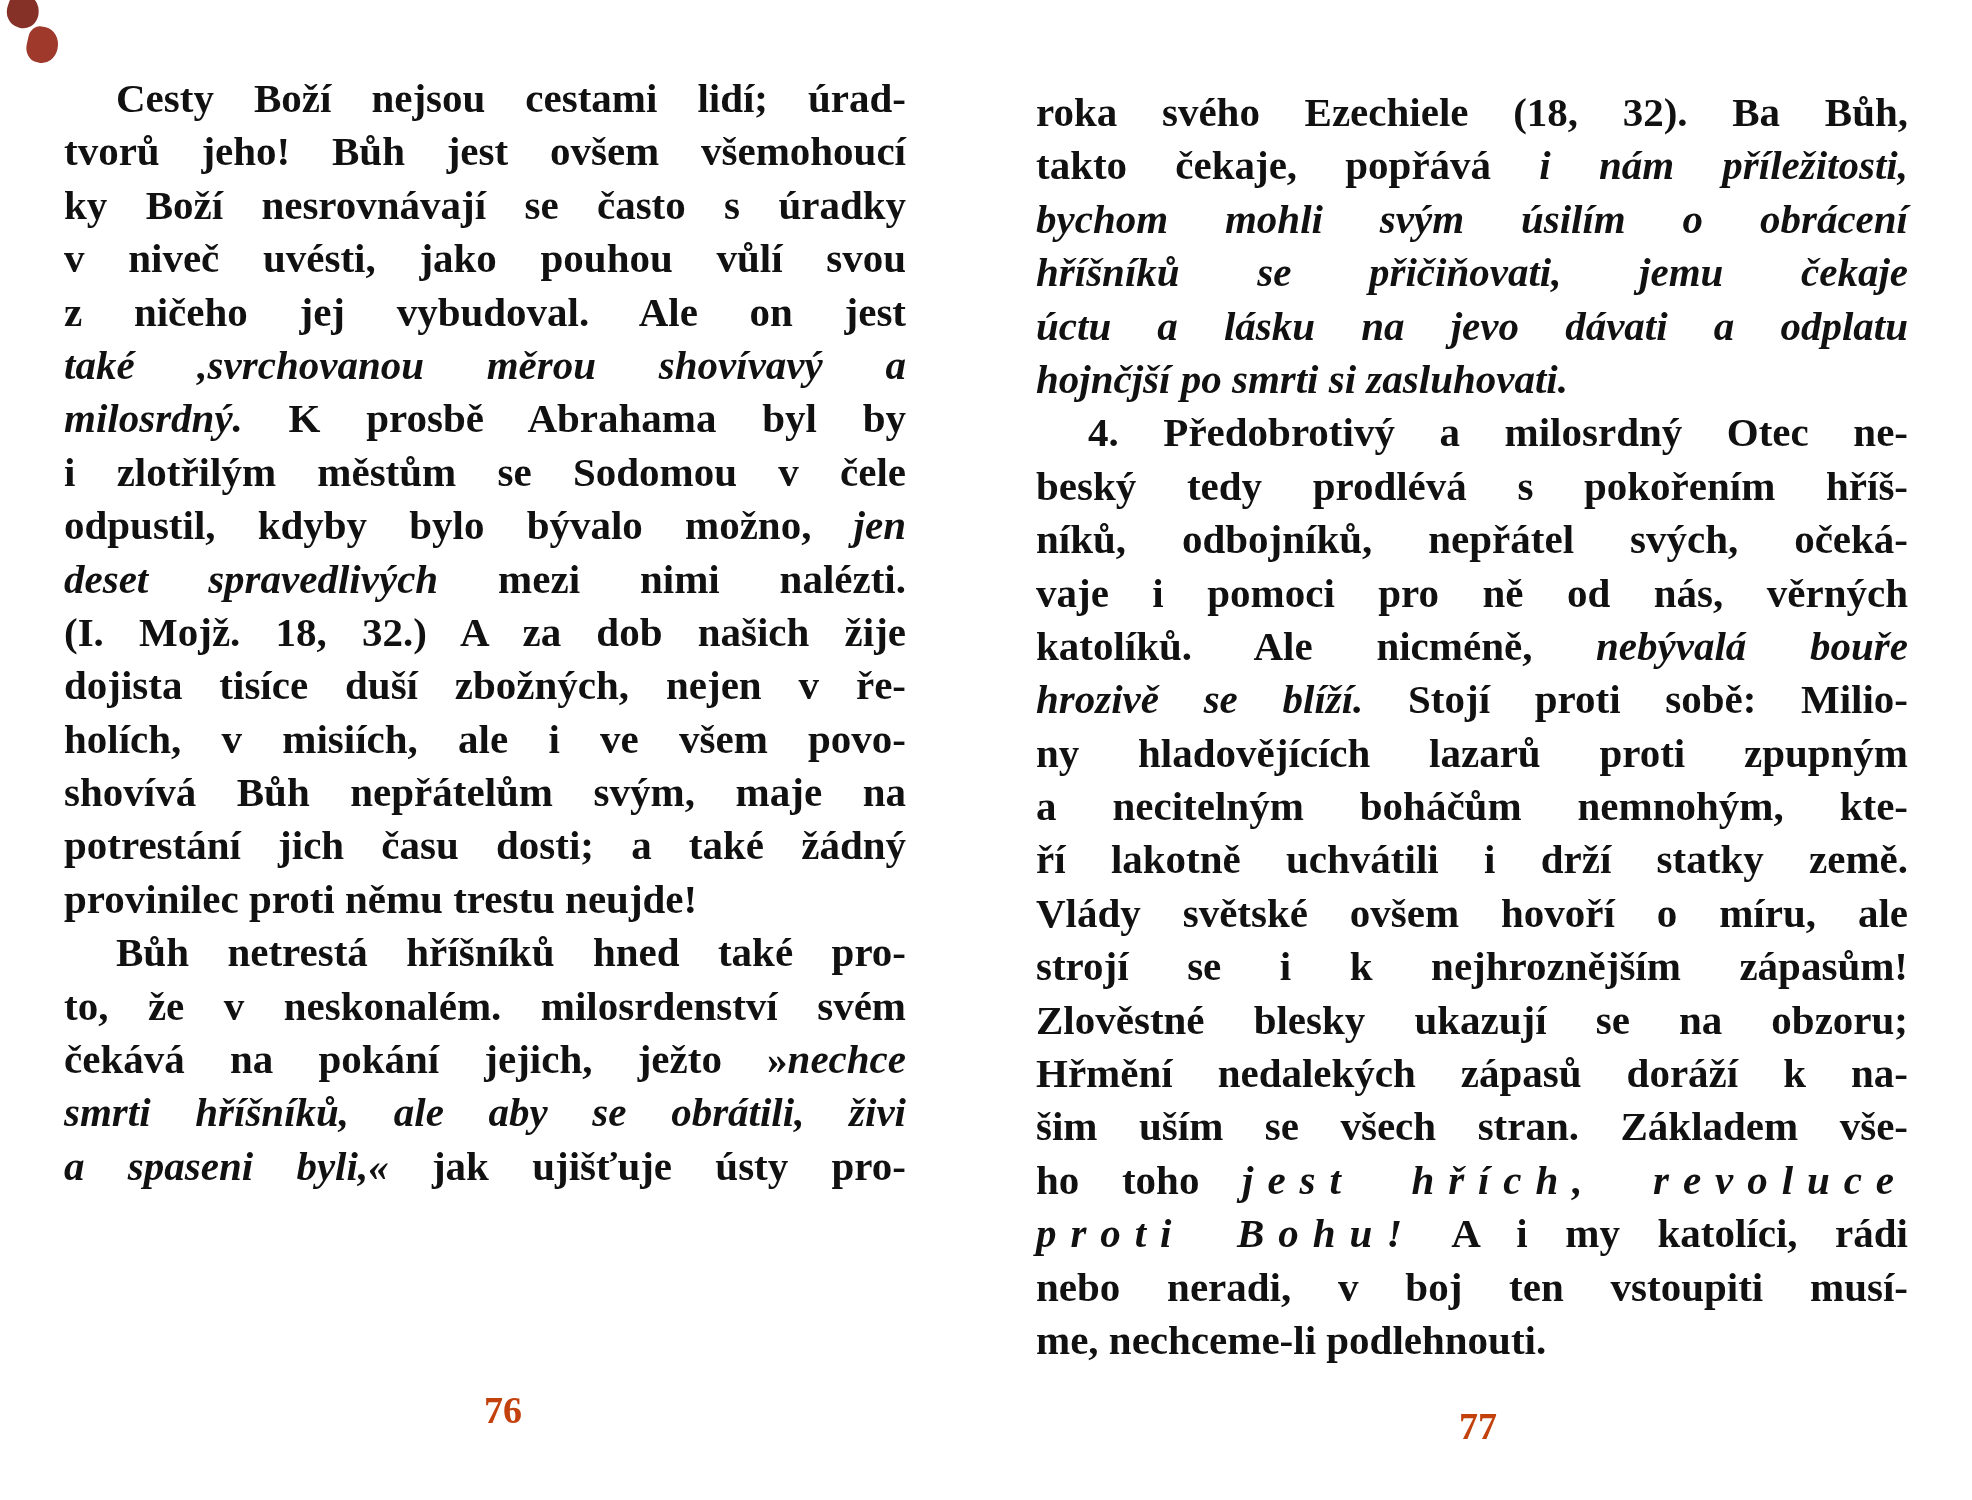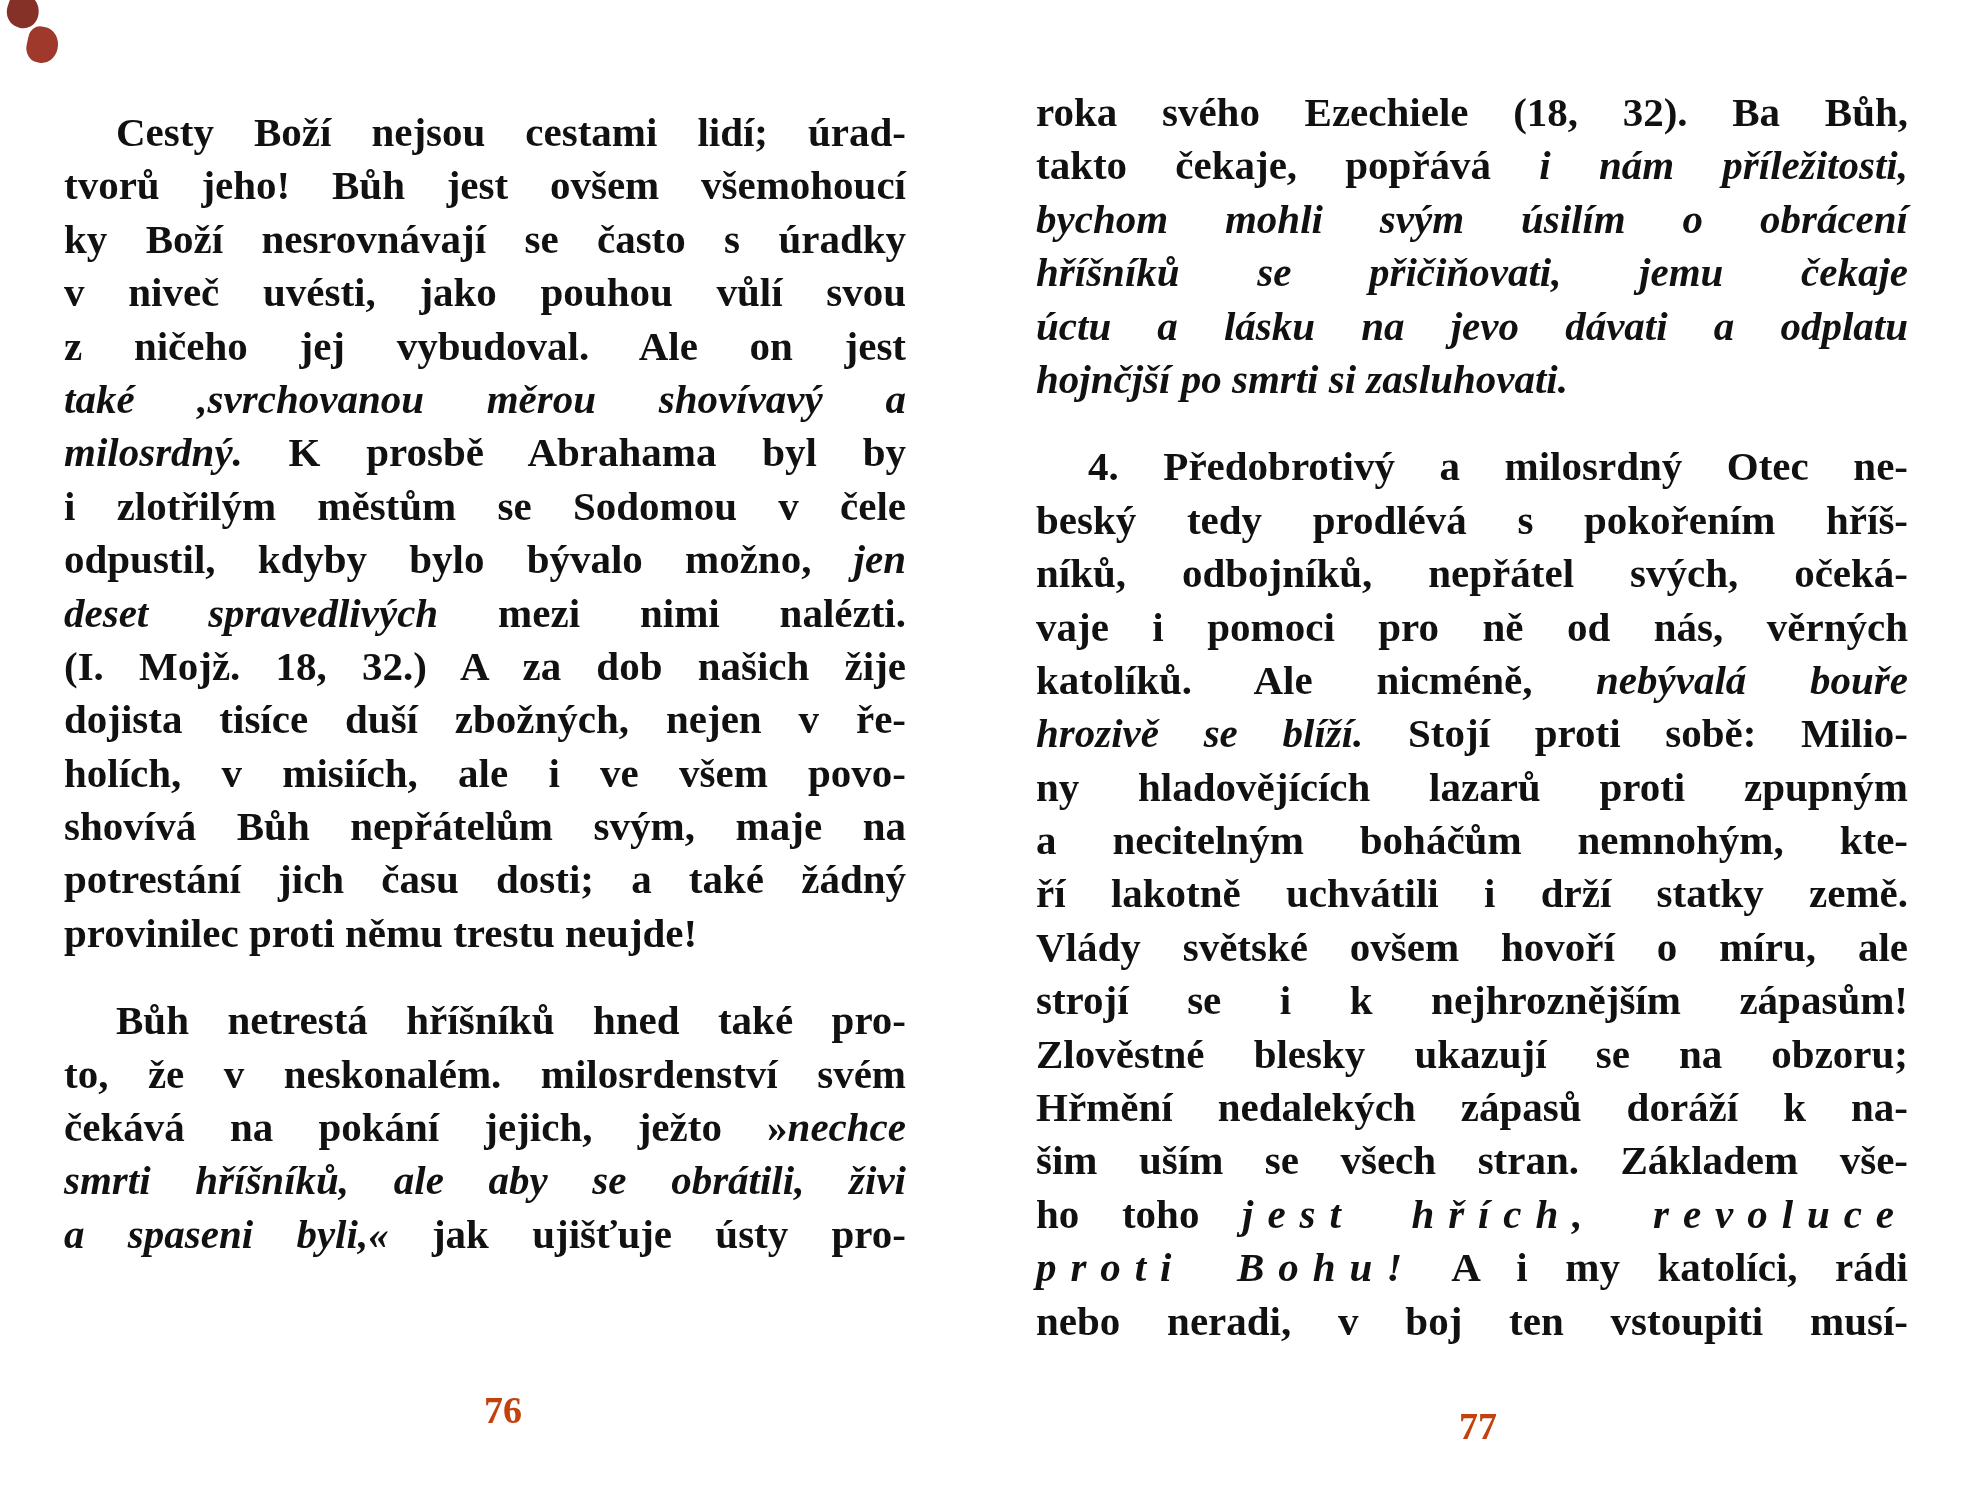--- a/index.html
+++ b/index.html
@@ -27,21 +27,21 @@
   #page-right-text { left: 1036px; top: 86px; width: 872px; }
   .line {
     line-height: 53.4px;
     height: 53.4px;
     text-align: justify;
     text-align-last: justify;
     overflow: visible;
     white-space: nowrap0; 
   }
   .line.end { text-align-last: left; }
-  .line.indent { text-indent: 52px; margin-top: 34px; }
+  .line.indent { text-indent: 52px; }
   .it { font-style: italic; }
   .sp { letter-spacing: 0.34em; }
   .page-number {
     position: absolute;
     width: 120px;
     text-align: center;
     font-weight: bold;
     font-size: 38px;
     color: #c2410c;
   }
@@ -111,19 +111,20 @@
       <div class="line"><span>a necitelným boháčům nemnohým, kte-</span></div>
       <div class="line"><span>ří lakotně uchvátili i drží statky země.</span></div>
       <div class="line"><span>Vlády světské ovšem hovoří o míru, ale</span></div>
       <div class="line"><span>strojí se i k nejhroznějším zápasům!</span></div>
       <div class="line"><span>Zlověstné blesky ukazují se na obzoru;</span></div>
       <div class="line"><span>Hřmění nedalekých zápasů doráží k na-</span></div>
       <div class="line"><span>šim uším se všech stran. Základem vše-</span></div>
       <div class="line"><span>ho toho </span><span class="it sp">jest hřích, revoluce</span></div>
       <div class="line"><span class="it sp">proti Bohu!</span><span> A i my katolíci, rádi</span></div>
       <div class="line"><span>nebo neradi, v boj ten vstoupiti musí-</span></div>
+      <div class="line end"><span>me, nechceme-li podlehnouti.</span></div>
     </div>
 
   <div class="page-number" id="page-number-left">76</div>
 
   <div class="page-number" id="page-number-right">77</div>
 
 </div>
 
 </body></html>

